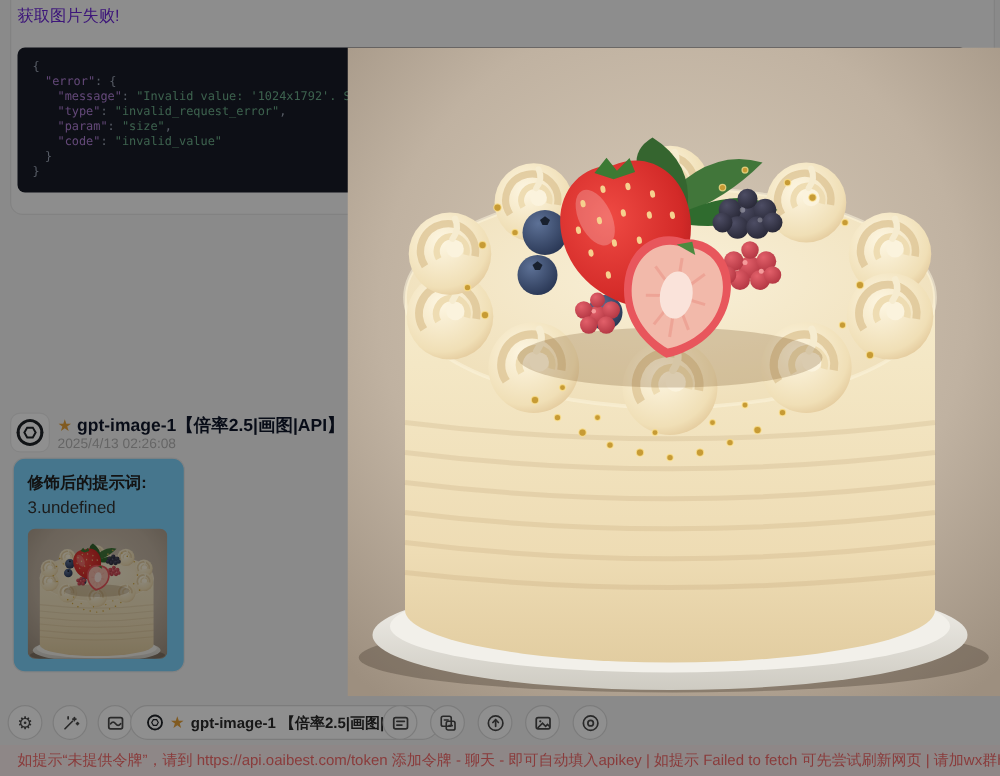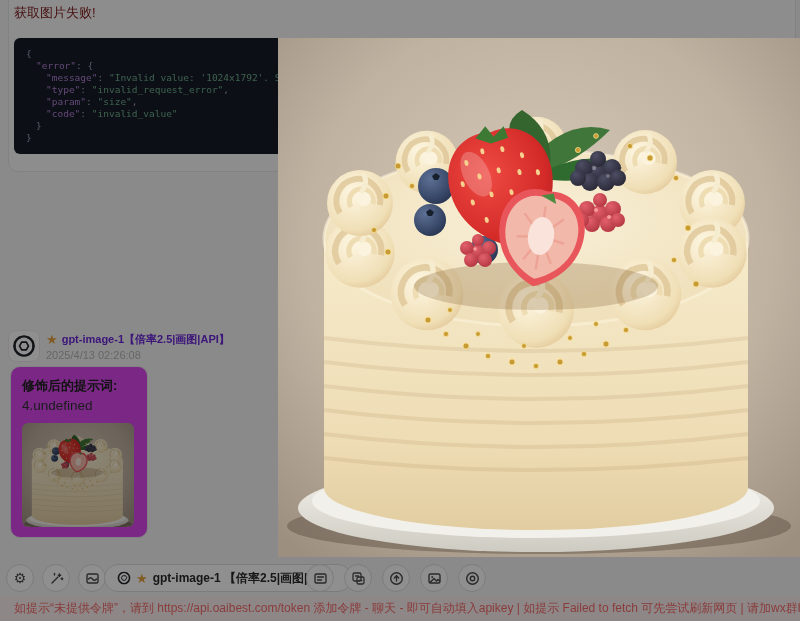--- a/index.html
+++ b/index.html
@@ -9,21 +9,21 @@
     font-family:"Liberation Sans","DejaVu Sans",sans-serif;
     -webkit-font-smoothing:antialiased;
   }
   .abs{position:absolute;}
 
   
   .msg-bubble-top{
     left:8px;top:-12px;width:786px;height:182px;
     background:#fcfcfc;border:1px solid #e8e8e8;border-radius:10px;
   }
-  .error-text{left:14px;top:4px;font-size:13px;color:#7f1d1d;}
+  .error-text{left:14px;top:4px;font-size:13px;color:#6d28d9;}
   .code{
     left:14px;top:38px;width:760px;height:116px;box-sizing:border-box;
     background:#181c28;border-radius:6px;padding:10px 12px;
     font-family:"DejaVu Sans Mono","Liberation Mono",monospace;
     font-size:9.5px;line-height:12px;white-space:pre;overflow:hidden;
     margin:0;
   }
   .code .p{color:#9aa3b4;}
   .code .k{color:#b180d7;}
   .code .s{color:#6cae8b;}
@@ -32,26 +32,26 @@
   .cl.i2{padding-left:20px;}
 
   
   .avatar{
     left:8px;top:330px;width:32px;height:32px;border-radius:8px;
     background:#ffffff;border:1px solid #ececec;box-sizing:border-box;
     display:flex;align-items:center;justify-content:center;
   }
   .msg-head{left:46px;top:332px;display:flex;align-items:center;gap:4px;}
   .msg-star{color:#e6a23c;font-size:13px;line-height:14px;}
-  .msg-name{font-size:11px;font-weight:bold;color:#6d28d9;}
+  .msg-name{font-size:14px;font-weight:bold;color:#0f172a;}
   .msg-time{left:46px;top:349px;font-size:11px;color:#b5b5b5;}
 
   .prompt-bubble{
     left:10px;top:366px;width:138px;box-sizing:border-box;
-    background:#d946ef;border:1px solid #e8e8e8;border-radius:10px;
+    background:#7dd3fc;border:1px solid #e8e8e8;border-radius:10px;
     padding:10px 11px 10px 11px;
   }
   .prompt-title{font-size:13px;font-weight:bold;color:#222;line-height:17px;}
   .prompt-line{font-size:13.5px;color:#333;line-height:18px;margin-top:3px;}
   .thumb{
     margin-top:8px;width:112px;height:104px;border-radius:6px;overflow:hidden;
     display:block;
   }
 
   
@@ -324,21 +324,21 @@
     </svg>
 </div>
 <div class="abs msg-head">
   <span class="msg-star">★</span>
   <span class="msg-name">gpt-image-1【倍率2.5|画图|API】</span>
 </div>
 <div class="abs msg-time">2025/4/13 02:26:08</div>
 
 <div class="abs prompt-bubble">
   <div class="prompt-title">修饰后的提示词:</div>
-  <div class="prompt-line">4.undefined</div>
+  <div class="prompt-line">3.undefined</div>
   <svg class="thumb" viewBox="0 0 522 519" preserveAspectRatio="xMidYMid slice">
       <use href="#cakeScene"></use>
     </svg>
 </div>
 
 <div class="abs toolbar">
   <div class="tbtn" style="left:6px">
     <span class="glyph">⚙</span>
   </div>
   <div class="tbtn" style="left:42px">

